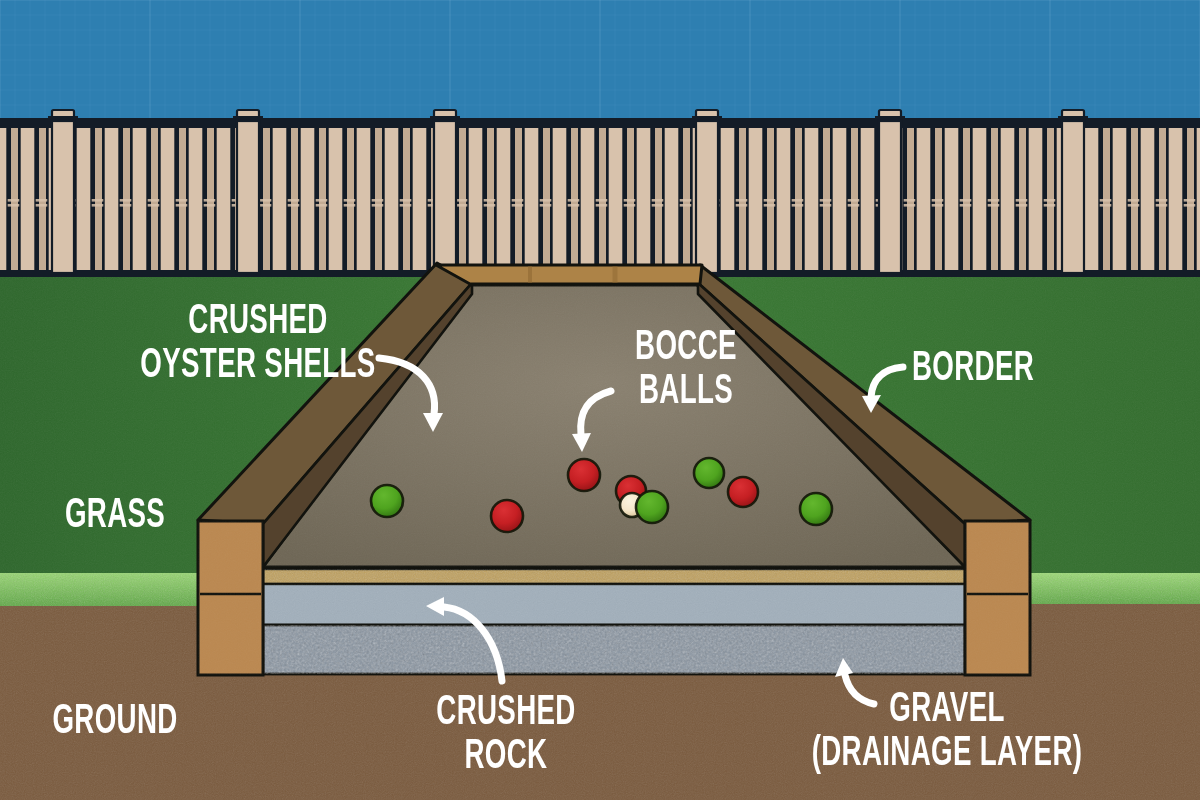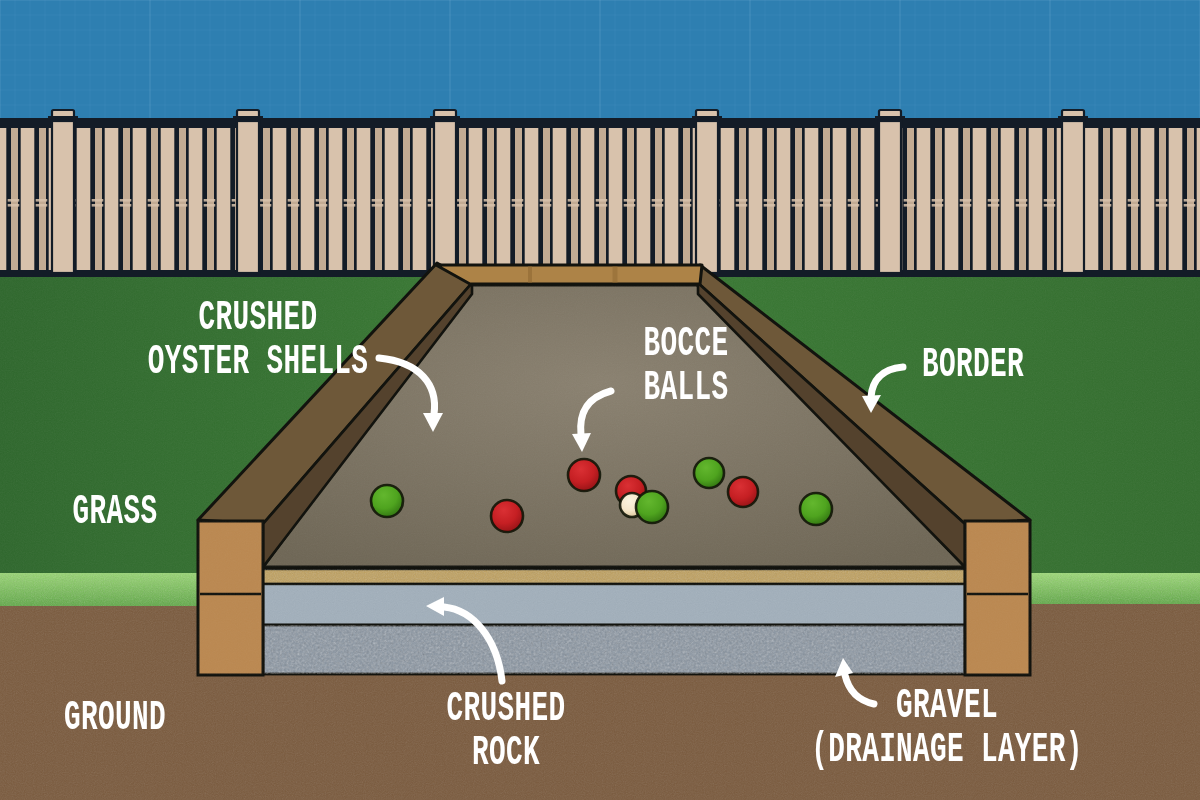--- a/index.html
+++ b/index.html
@@ -1,19 +1,19 @@
 <!DOCTYPE html>
 <html style="--c-sky: #2E7FB1; --c-grid: #CFE8F6; --c-fence_dark: #131C27; --c-slat_front: #D8C2AC; --c-slat_back: #C2AB93; --c-grass_l: #2E672C; --c-grass_m: #3A7B34; --c-grass_r: #336D2E; --c-fringe: #7CC558; --c-ground: #7A5A3D; --c-outline: #12130E; --c-court_mid: #8A8170; --c-court_edge: #6E6655; --c-board: #AD8347; --c-beam_top: #6E5839; --c-beam_side: #54422D; --c-post_wood: #BB8850; --c-oyster: #BFA05E; --c-rock: #A1AFBB; --c-gravel: #8793A0; --c-ball_red: #C51F23; --c-ball_red_dark: #8E1215; --c-ball_green: #4FA41F; --c-ball_green_dark: #2E6F10; --c-ball_cream: #F5E7CB; --c-ball_cream_dark: #D9C193; --c-arrow: #FFFFFF;"><head>
 <meta charset="utf-8">
 <style>
   html,body{margin:0;padding:0;background:#222;}
   .canvas{
     position:relative;width:1200px;height:800px;overflow:hidden;
     background:#2E7FB1;
-    font-family:Liberation Mono, monospace;
+    font-family:Liberation Sans, sans-serif;
   }
   .canvas svg{position:absolute;left:0;top:0;}
   .label{
     position:absolute;
     color:#fff;
     font-weight:bold;
     font-size:42px;
     line-height:1.04;
     text-align:center;
     white-space:nowrap;

